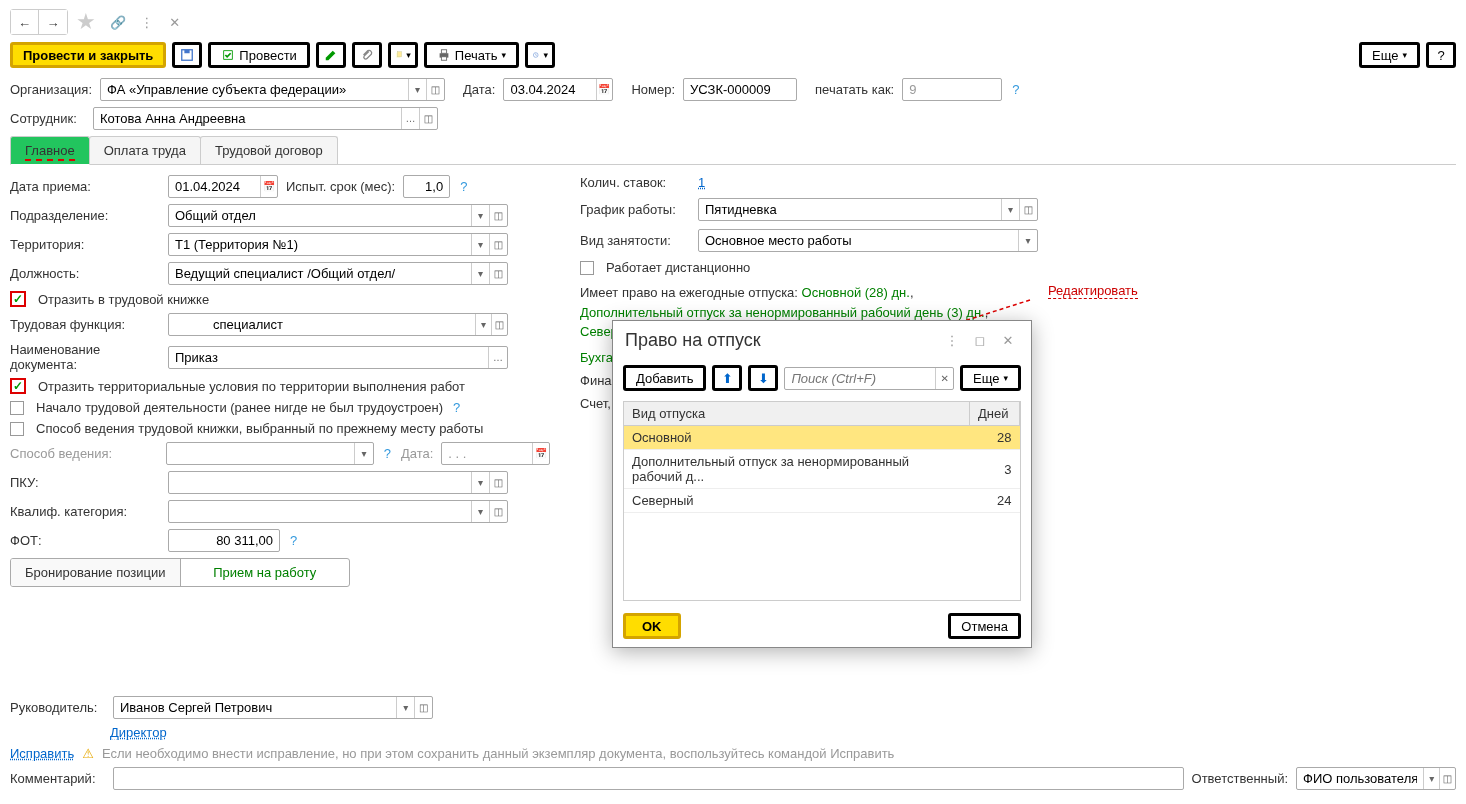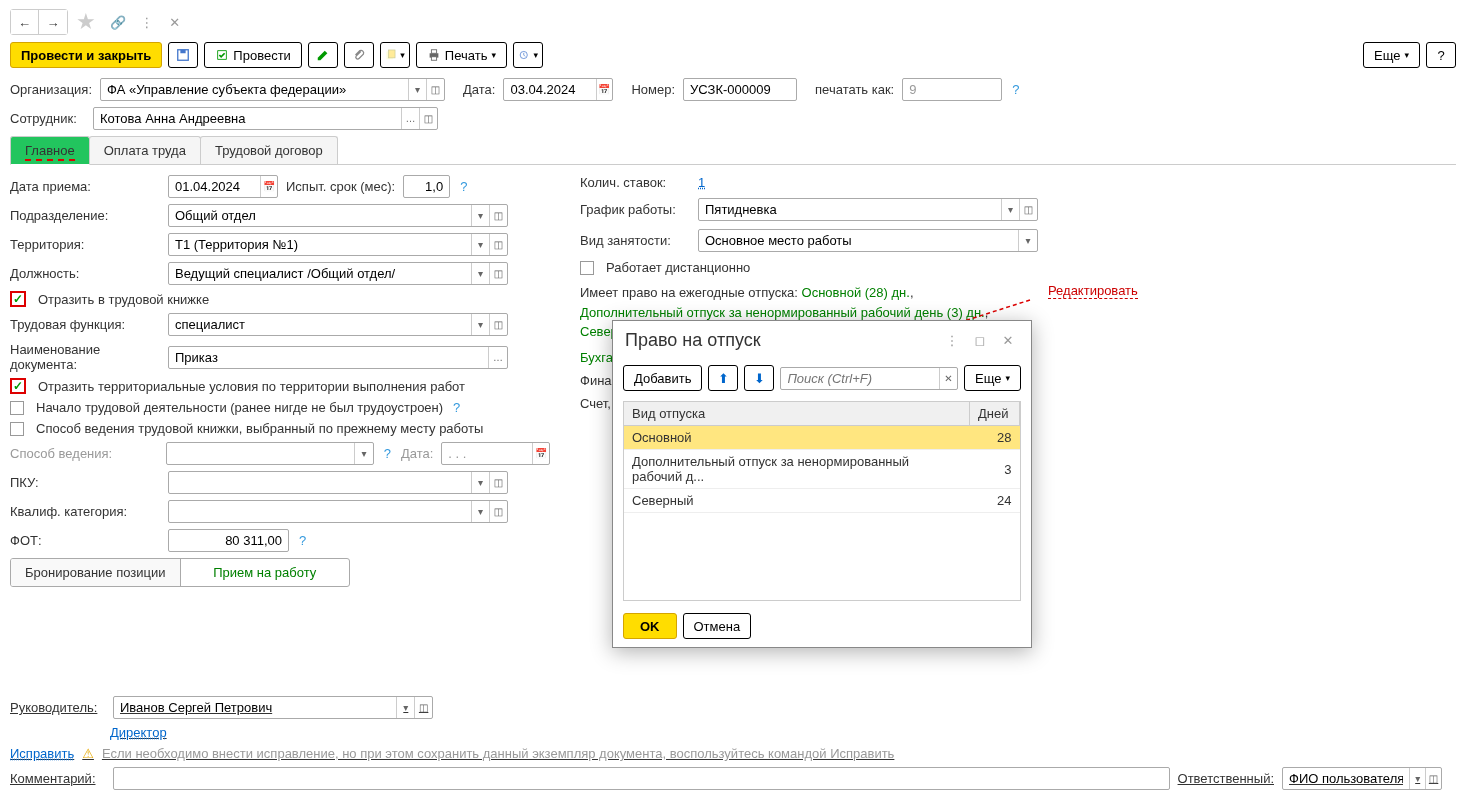--- a/index.html
+++ b/index.html
@@ -7,21 +7,21 @@
 .window { width: 1466px; height: 804px; position: relative; padding: 8px 10px; }
 .titlebar { display: flex; align-items: center; height: 28px; margin-bottom: 6px; }
 .nav-btn { width: 28px; height: 24px; border: 1px solid #ccc; background: #fff; display: flex; align-items: center; justify-content: center; border-radius: 3px; margin-right: 2px; cursor: pointer; }
 .nav-group { border: 1px solid #ccc; border-radius: 3px; display: flex; margin-right: 8px; }
 .nav-group .nav-btn { border: none; border-right: 1px solid #ccc; margin: 0; border-radius: 0; }
 .nav-group .nav-btn:last-child { border-right: none; }
 .star { color: #ccc; font-size: 22px; margin-right: 6px; }
 .title { font-size: 20px; font-weight: normal; flex: 1; }
 .win-icon { width: 22px; height: 22px; display: flex; align-items: center; justify-content: center; color: #999; cursor: pointer; margin-left: 6px; }
 .toolbar { display: flex; align-items: center; gap: 6px; margin-bottom: 10px; }
-.btn { border: 1px solid #000000; background: #fff; padding: 4px 10px; border-radius: 3px; cursor: pointer; font-size: 13px; display: flex; align-items: center; gap: 4px; height: 26px; }
+.btn { border: 3px solid #000000; background: #fff; padding: 4px 10px; border-radius: 3px; cursor: pointer; font-size: 13px; display: flex; align-items: center; gap: 4px; height: 26px; }
 .btn-yellow { background: #ffdd00; border-color: #d4a400; font-weight: bold; }
 .btn-icon { width: 30px; padding: 4px; justify-content: center; }
 .btn-more::after { content: ' ▾'; font-size: 9px; }
 .spacer { flex: 1; }
 .row { display: flex; align-items: center; gap: 8px; margin-bottom: 6px; }
 .label { min-width: 75px; }
 .field-label { width: 150px; display: inline-block; }
 .input-wrap { display: flex; border: 1px solid #aaa; border-radius: 2px; background: #fff; }
 .input-wrap input { border: none; padding: 3px 6px; font-size: 13px; outline: none; background: transparent; }
 .input-wrap .ibtn { width: 20px; border-left: 1px solid #ccc; display: flex; align-items: center; justify-content: center; cursor: pointer; font-size: 10px; color: #666; }
@@ -48,24 +48,24 @@
 .modal-title { display: flex; align-items: center; padding: 8px 12px; }
 .modal-title h3 { font-size: 18px; font-weight: normal; flex: 1; }
 .modal-toolbar { display: flex; gap: 6px; padding: 6px 10px; align-items: center; }
 .modal-table { margin: 4px 10px; border: 1px solid #ccc; height: 200px; overflow: auto; }
 .modal-table table { width: 100%; border-collapse: collapse; }
 .modal-table th { text-align: left; padding: 4px 8px; background: #f0f0f0; border-bottom: 1px solid #ccc; border-right: 1px solid #ccc; font-weight: normal; }
 .modal-table th:last-child { text-align: left; width: 50px; }
 .modal-table td { padding: 4px 8px; border-bottom: 1px solid #eee; }
 .modal-table tr.selected td { background: #ffe680; }
 .modal-table td:last-child { text-align: right; }
-.modal-footer { display: flex; justify-content: flex-start; gap: 6px; padding: 8px 10px; }
+.modal-footer { display: flex; justify-content: space-between; gap: 6px; padding: 8px 10px; }
 .btn-ok { background: #ffdd00; border-color: #d4a400; font-weight: bold; padding: 4px 16px; }
 .arrow-svg { position: absolute; pointer-events: none; }
-.footer-area { position: absolute; bottom: 8px; left: 10px; right: 24px; text-decoration: underline; }
+.footer-area { position: absolute; bottom: 8px; left: 10px; right: 10px; }
 .disabled { color: #999; }
 .small-input { width: 45px; text-align: right; }
 .icon-svg { width: 14px; height: 14px; }
 </style>
 </head>
 <body>
 
 <div class="window">
   <div class="titlebar">
     <div class="nav-group">
@@ -204,21 +204,21 @@
           <div class="ibtn">◫</div>
         </div>
       </div>
       <div class="row">
         <span class="checkbox-red"></span>
         <span>Отразить в трудовой книжке</span>
       </div>
       <div class="row">
         <span class="field-label">Трудовая функция:</span>
         <div class="input-wrap" style="width:340px">
-          <input style="width: 100%;" value="специалист">
+          <input style="width: 100%; margin-left: 38px;" value="специалист">
           <div class="ibtn">▾</div>
           <div class="ibtn">◫</div>
         </div>
       </div>
       <div class="row">
         <span class="field-label">Наименование документа:</span>
         <div class="input-wrap" style="width:340px">
           <input style="width: 100%;" value="Приказ">
           <div class="ibtn">…</div>
         </div>
@@ -260,21 +260,21 @@
       <div class="row">
         <span class="field-label">Квалиф. категория:</span>
         <div class="input-wrap" style="width:340px">
           <input style="width: 100%;">
           <div class="ibtn">▾</div>
           <div class="ibtn">◫</div>
         </div>
       </div>
       <div class="row">
         <span class="field-label">ФОТ:</span>
-        <div class="input-wrap" style="width:121px">
+        <div class="input-wrap" style="width:112px">
           <input style="text-align: right; width: 100%;" value="80 311,00">
         </div>
         <span class="help-q">?</span>
       </div>
       <div class="seg-group">
         <div class="seg">Бронирование позиции</div>
         <div class="seg active">Прием на работу</div>
       </div>
     </div>
 

